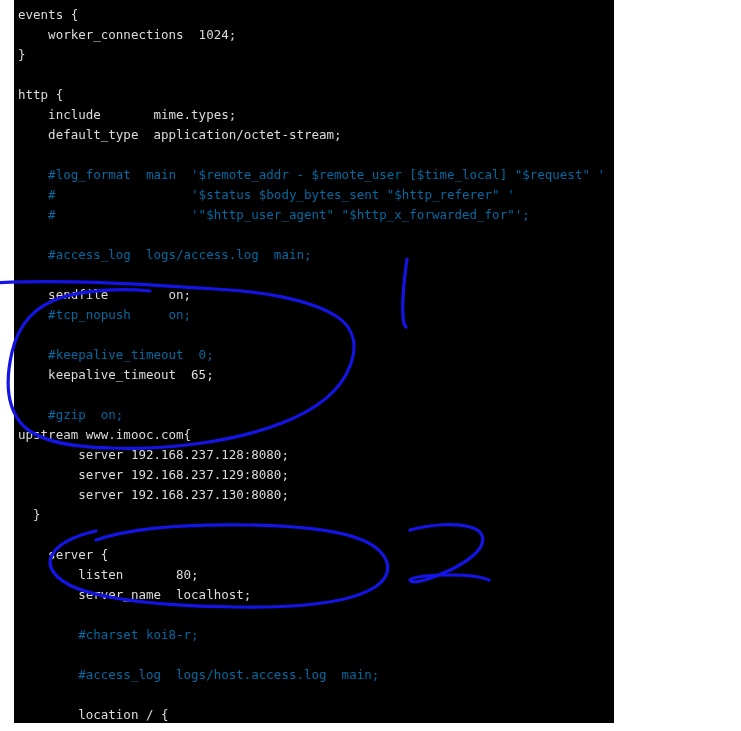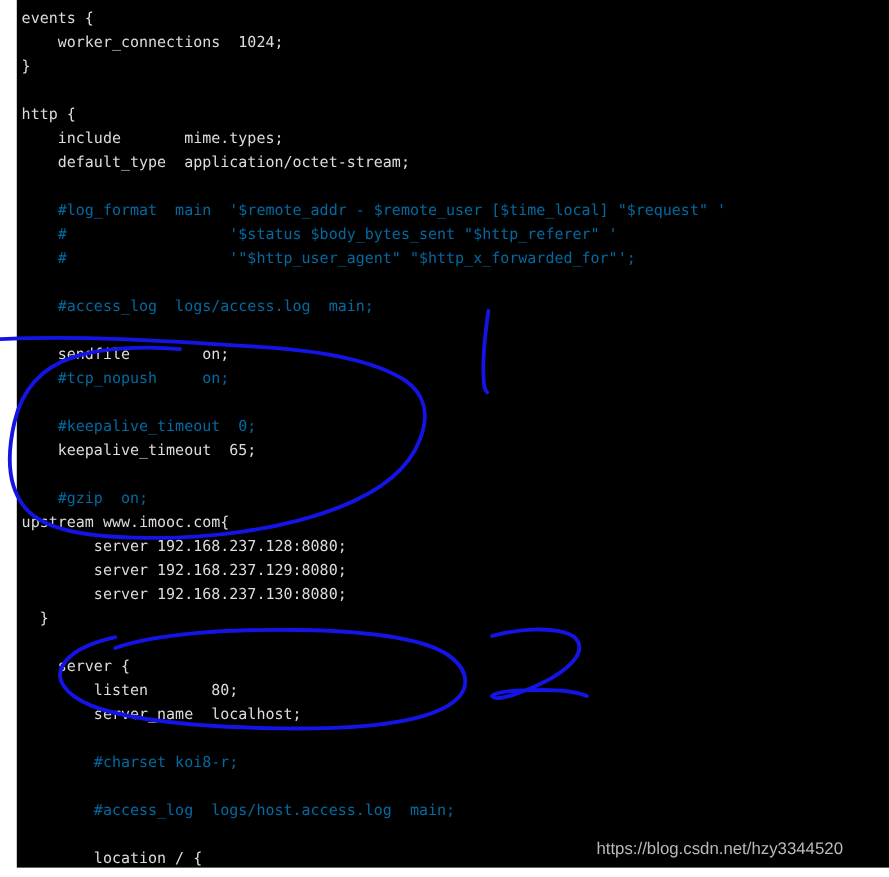--- a/index.html
+++ b/index.html
@@ -14,21 +14,21 @@
     height: 731px;
     background: #ffffff;
     overflow: hidden;
     font-family: "DejaVu Sans Mono", "Liberation Mono", monospace;
   }
   
   #terminal {
     position: absolute;
     left: 14px;
     top: 0px;
-    width: 727px;
+    width: 600px;
     height: 723px;
     background: #000000;
     overflow: hidden;
   }
   #code {
     position: absolute;
     left: 4px;
     top: 5px;
     margin: 0;
     padding: 0;
@@ -101,15 +101,14 @@
       <path d="M 410 530
                C 432 524, 456 523, 470 527
                C 482 530, 486 538, 480 548
                C 470 562, 448 572, 428 579
                C 418 582, 412 583, 410 580
                C 414 576, 432 575, 452 575
                C 470 575, 482 577, 489 580"></path>
     </g>
   </svg>
 
-  <div id="watermark">https://blog.csdn.net/hzy3344520</div>
 
 </div>
 
 </body></html>

